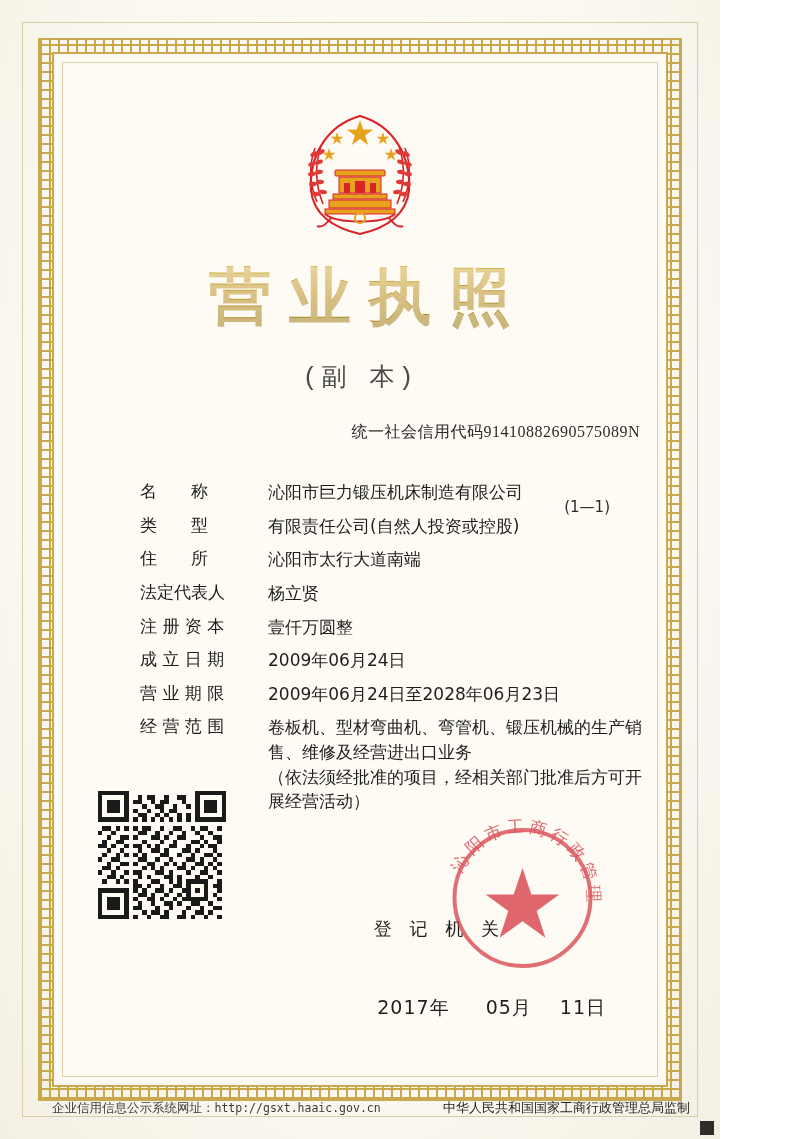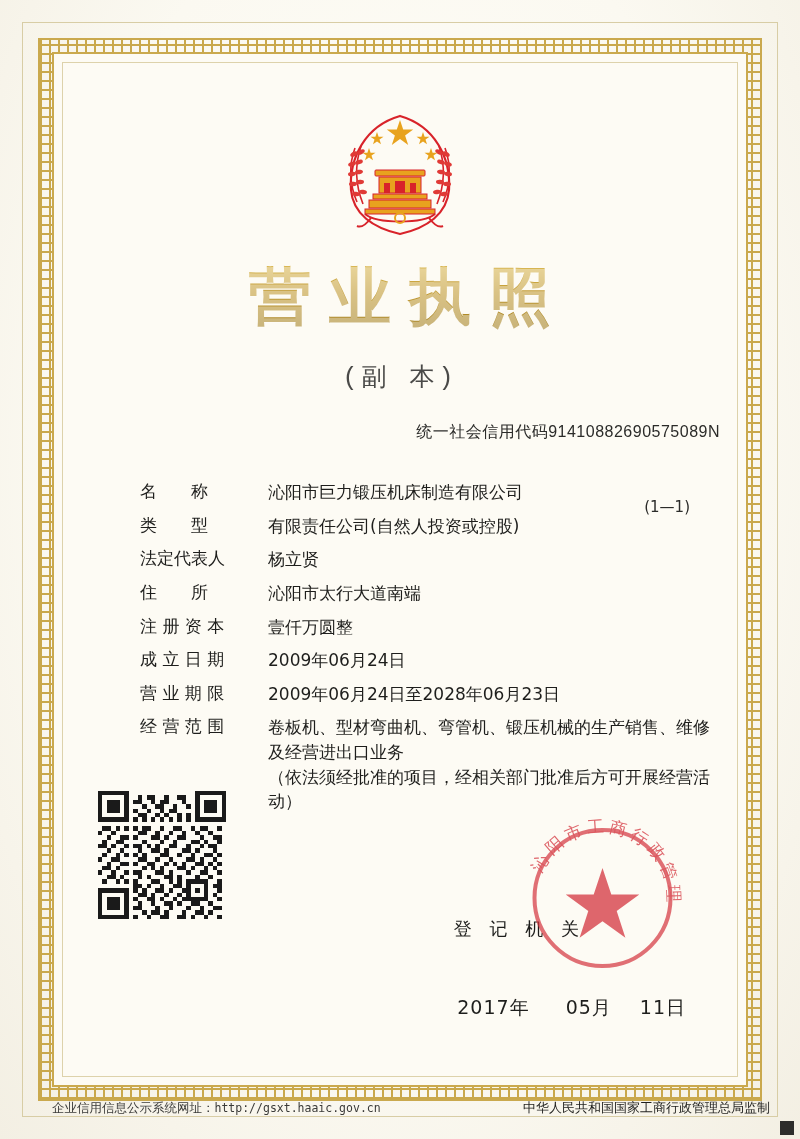--- a/index.html
+++ b/index.html
@@ -5,21 +5,21 @@
   html, body {
     margin: 0;
     padding: 0;
     background: #ffffff;
   }
   body {
     font-family: "Liberation Sans", sans-serif;
   }
   .page {
     position: relative;
-    width: 800px;
+    width: 720px;
     height: 1139px;
     background: #84cc16;
     overflow: hidden;
   }
   
   .paper-tint {
     position: absolute;
     inset: 0;
     background:
       radial-gradient(ellipse at 50% 40%, #fffef9 0%, #fbf9f1 60%, #f3efe3 100%);
@@ -117,21 +117,21 @@
     font-size: 25px;
     color: #4a4a48;
     letter-spacing: 4px;
   }
 
   
   .credit-line {
     position: absolute;
     top: 352px;
     right: 10px;
-    font-family: Liberation Sans, sans-serif;
+    font-family: Liberation Serif, serif;
     font-size: 16px;
     color: #2b2b29;
     letter-spacing: 0.5px;
   }
   .credit-sub {
     position: absolute;
     top: 380px;
     right: 40px;
     font-family: "DejaVu Sans", sans-serif;
     font-size: 15px;
@@ -338,26 +338,26 @@
     <div class="fields">
       <div class="field-row">
         <div class="field-label">名　　称</div>
         <div class="field-value">沁阳市巨力锻压机床制造有限公司</div>
       </div>
       <div class="field-row">
         <div class="field-label">类　　型</div>
         <div class="field-value">有限责任公司(自然人投资或控股)</div>
       </div>
       <div class="field-row">
+        <div class="field-label">住　　所</div>
+        <div class="field-value">沁阳市太行大道南端</div>
+      </div>
+      <div class="field-row">
         <div class="field-label">法定代表人</div>
         <div class="field-value">杨立贤</div>
-      </div>
-      <div class="field-row">
-        <div class="field-label">住　　所</div>
-        <div class="field-value">沁阳市太行大道南端</div>
       </div>
       <div class="field-row">
         <div class="field-label">注 册 资 本</div>
         <div class="field-value">壹仟万圆整</div>
       </div>
       <div class="field-row">
         <div class="field-label">成 立 日 期</div>
         <div class="field-value num">2009年06月24日</div>
       </div>
       <div class="field-row">

